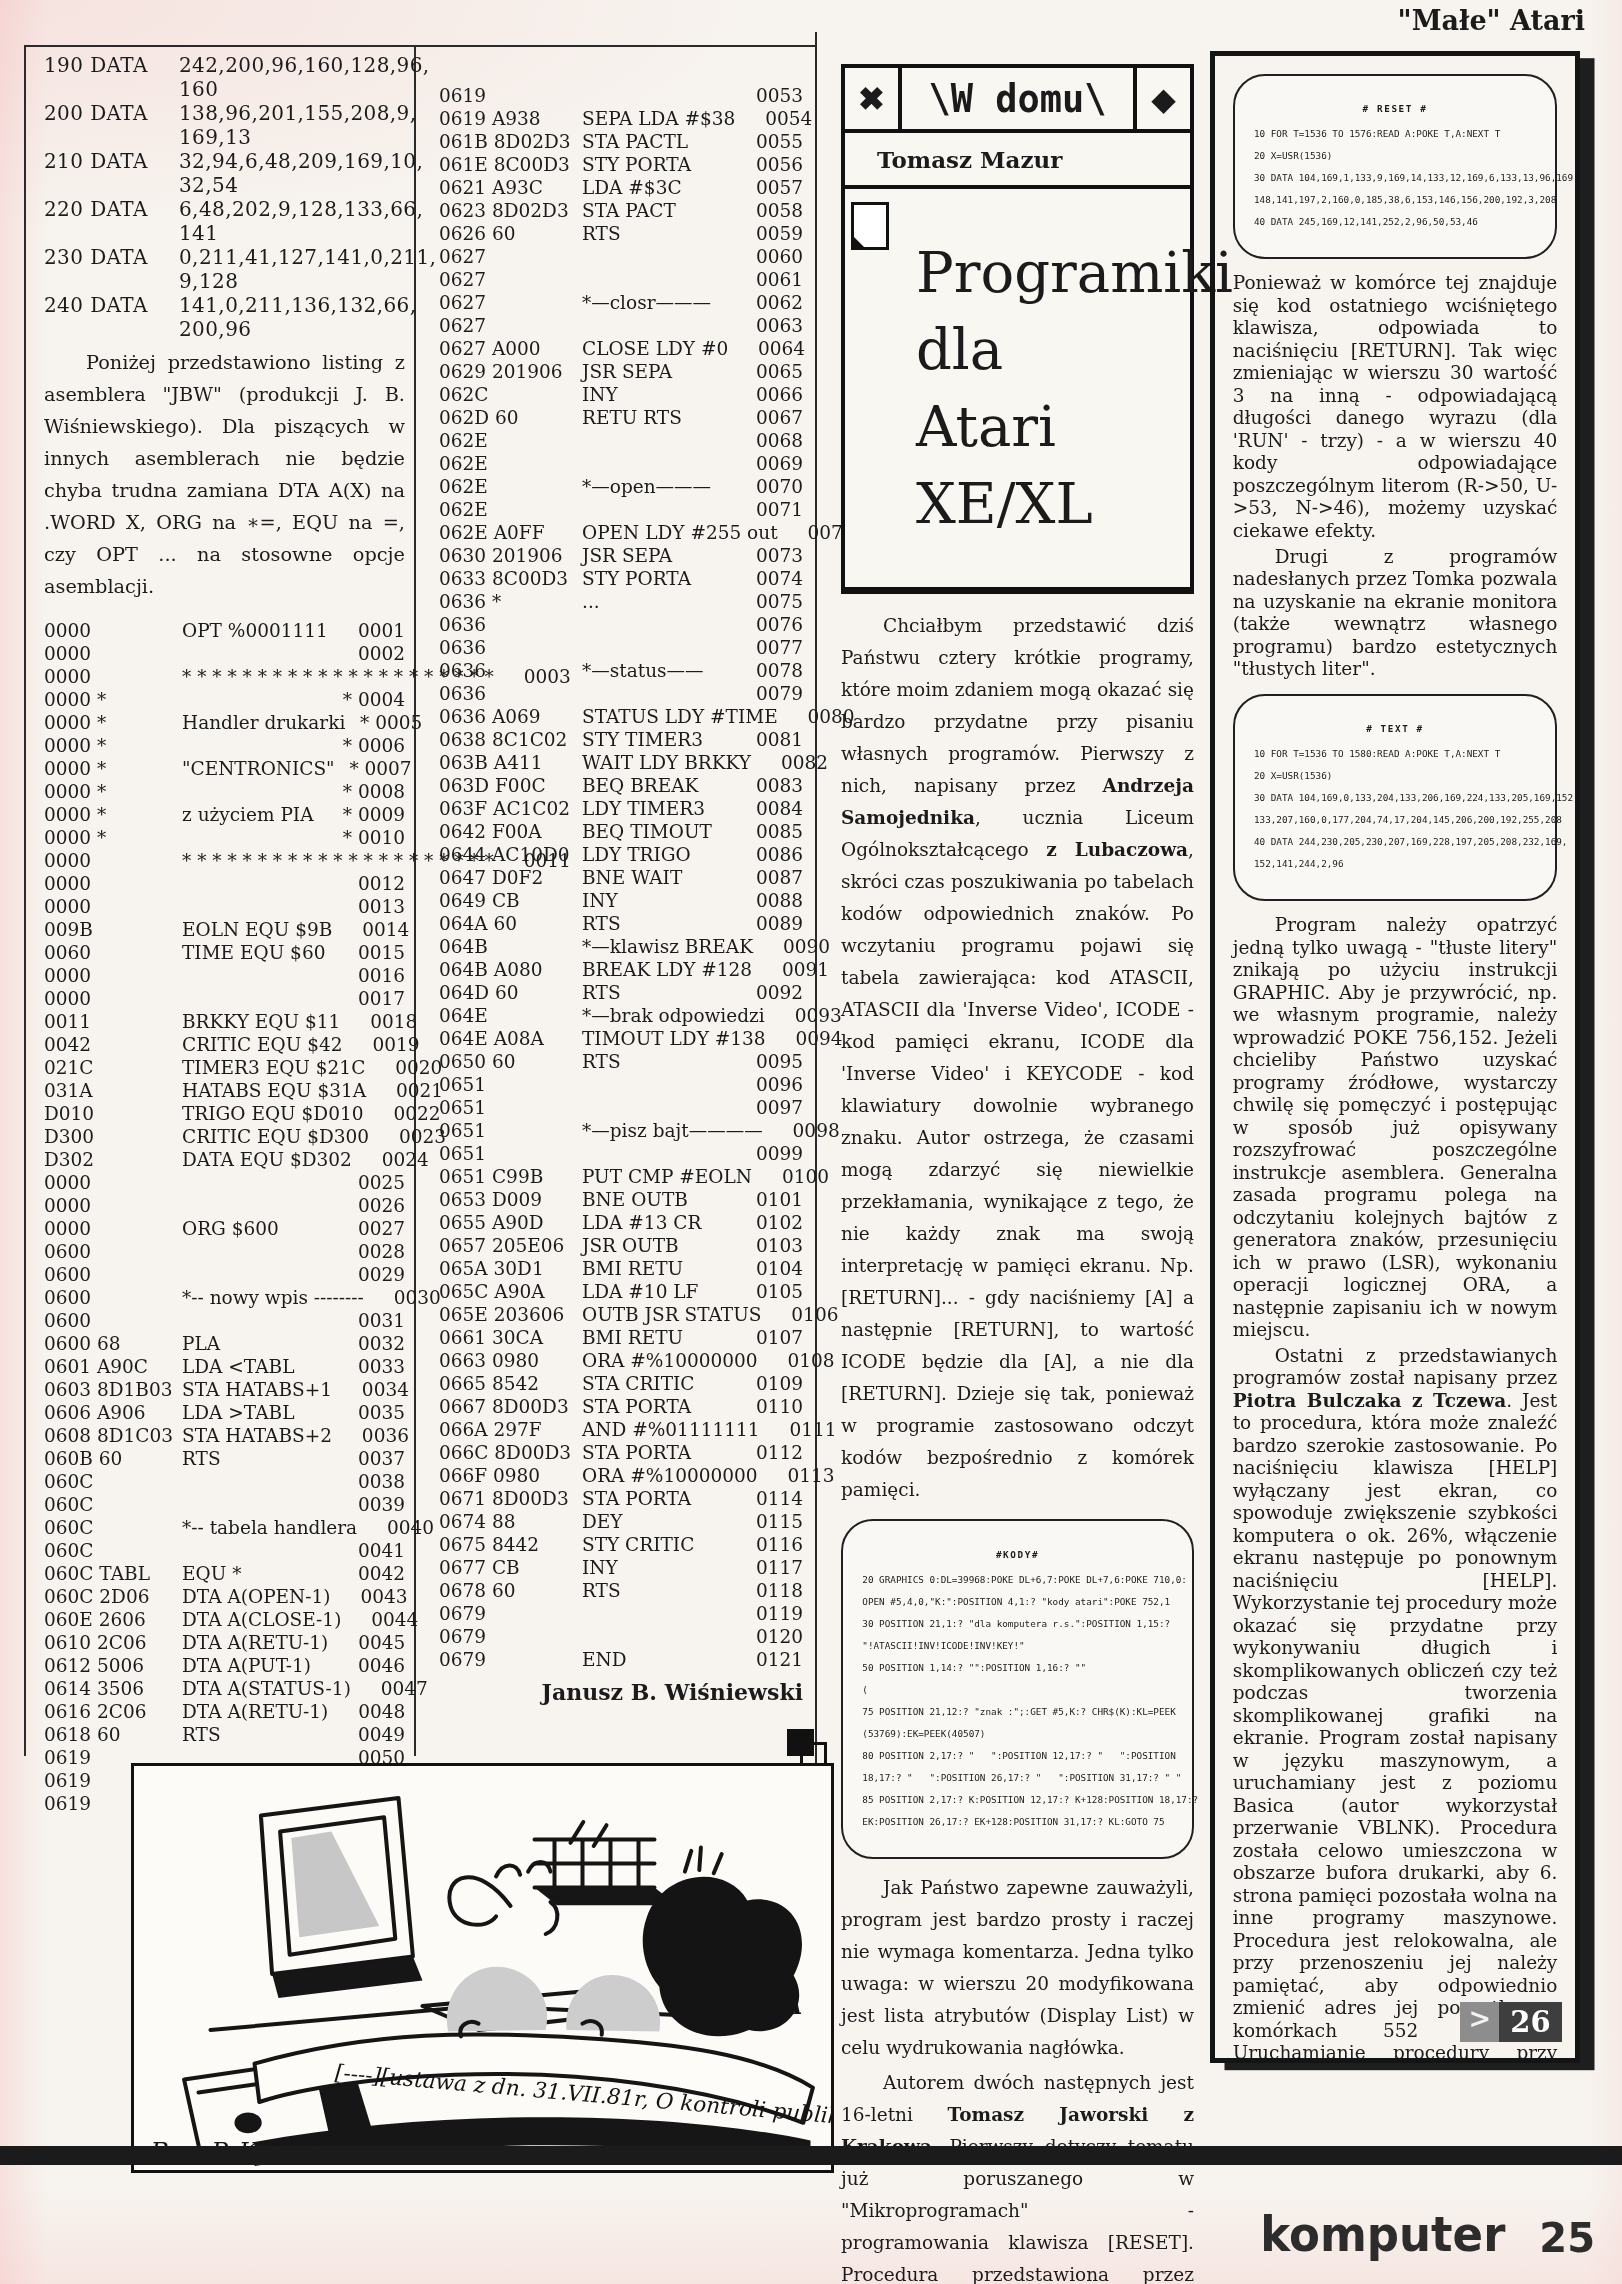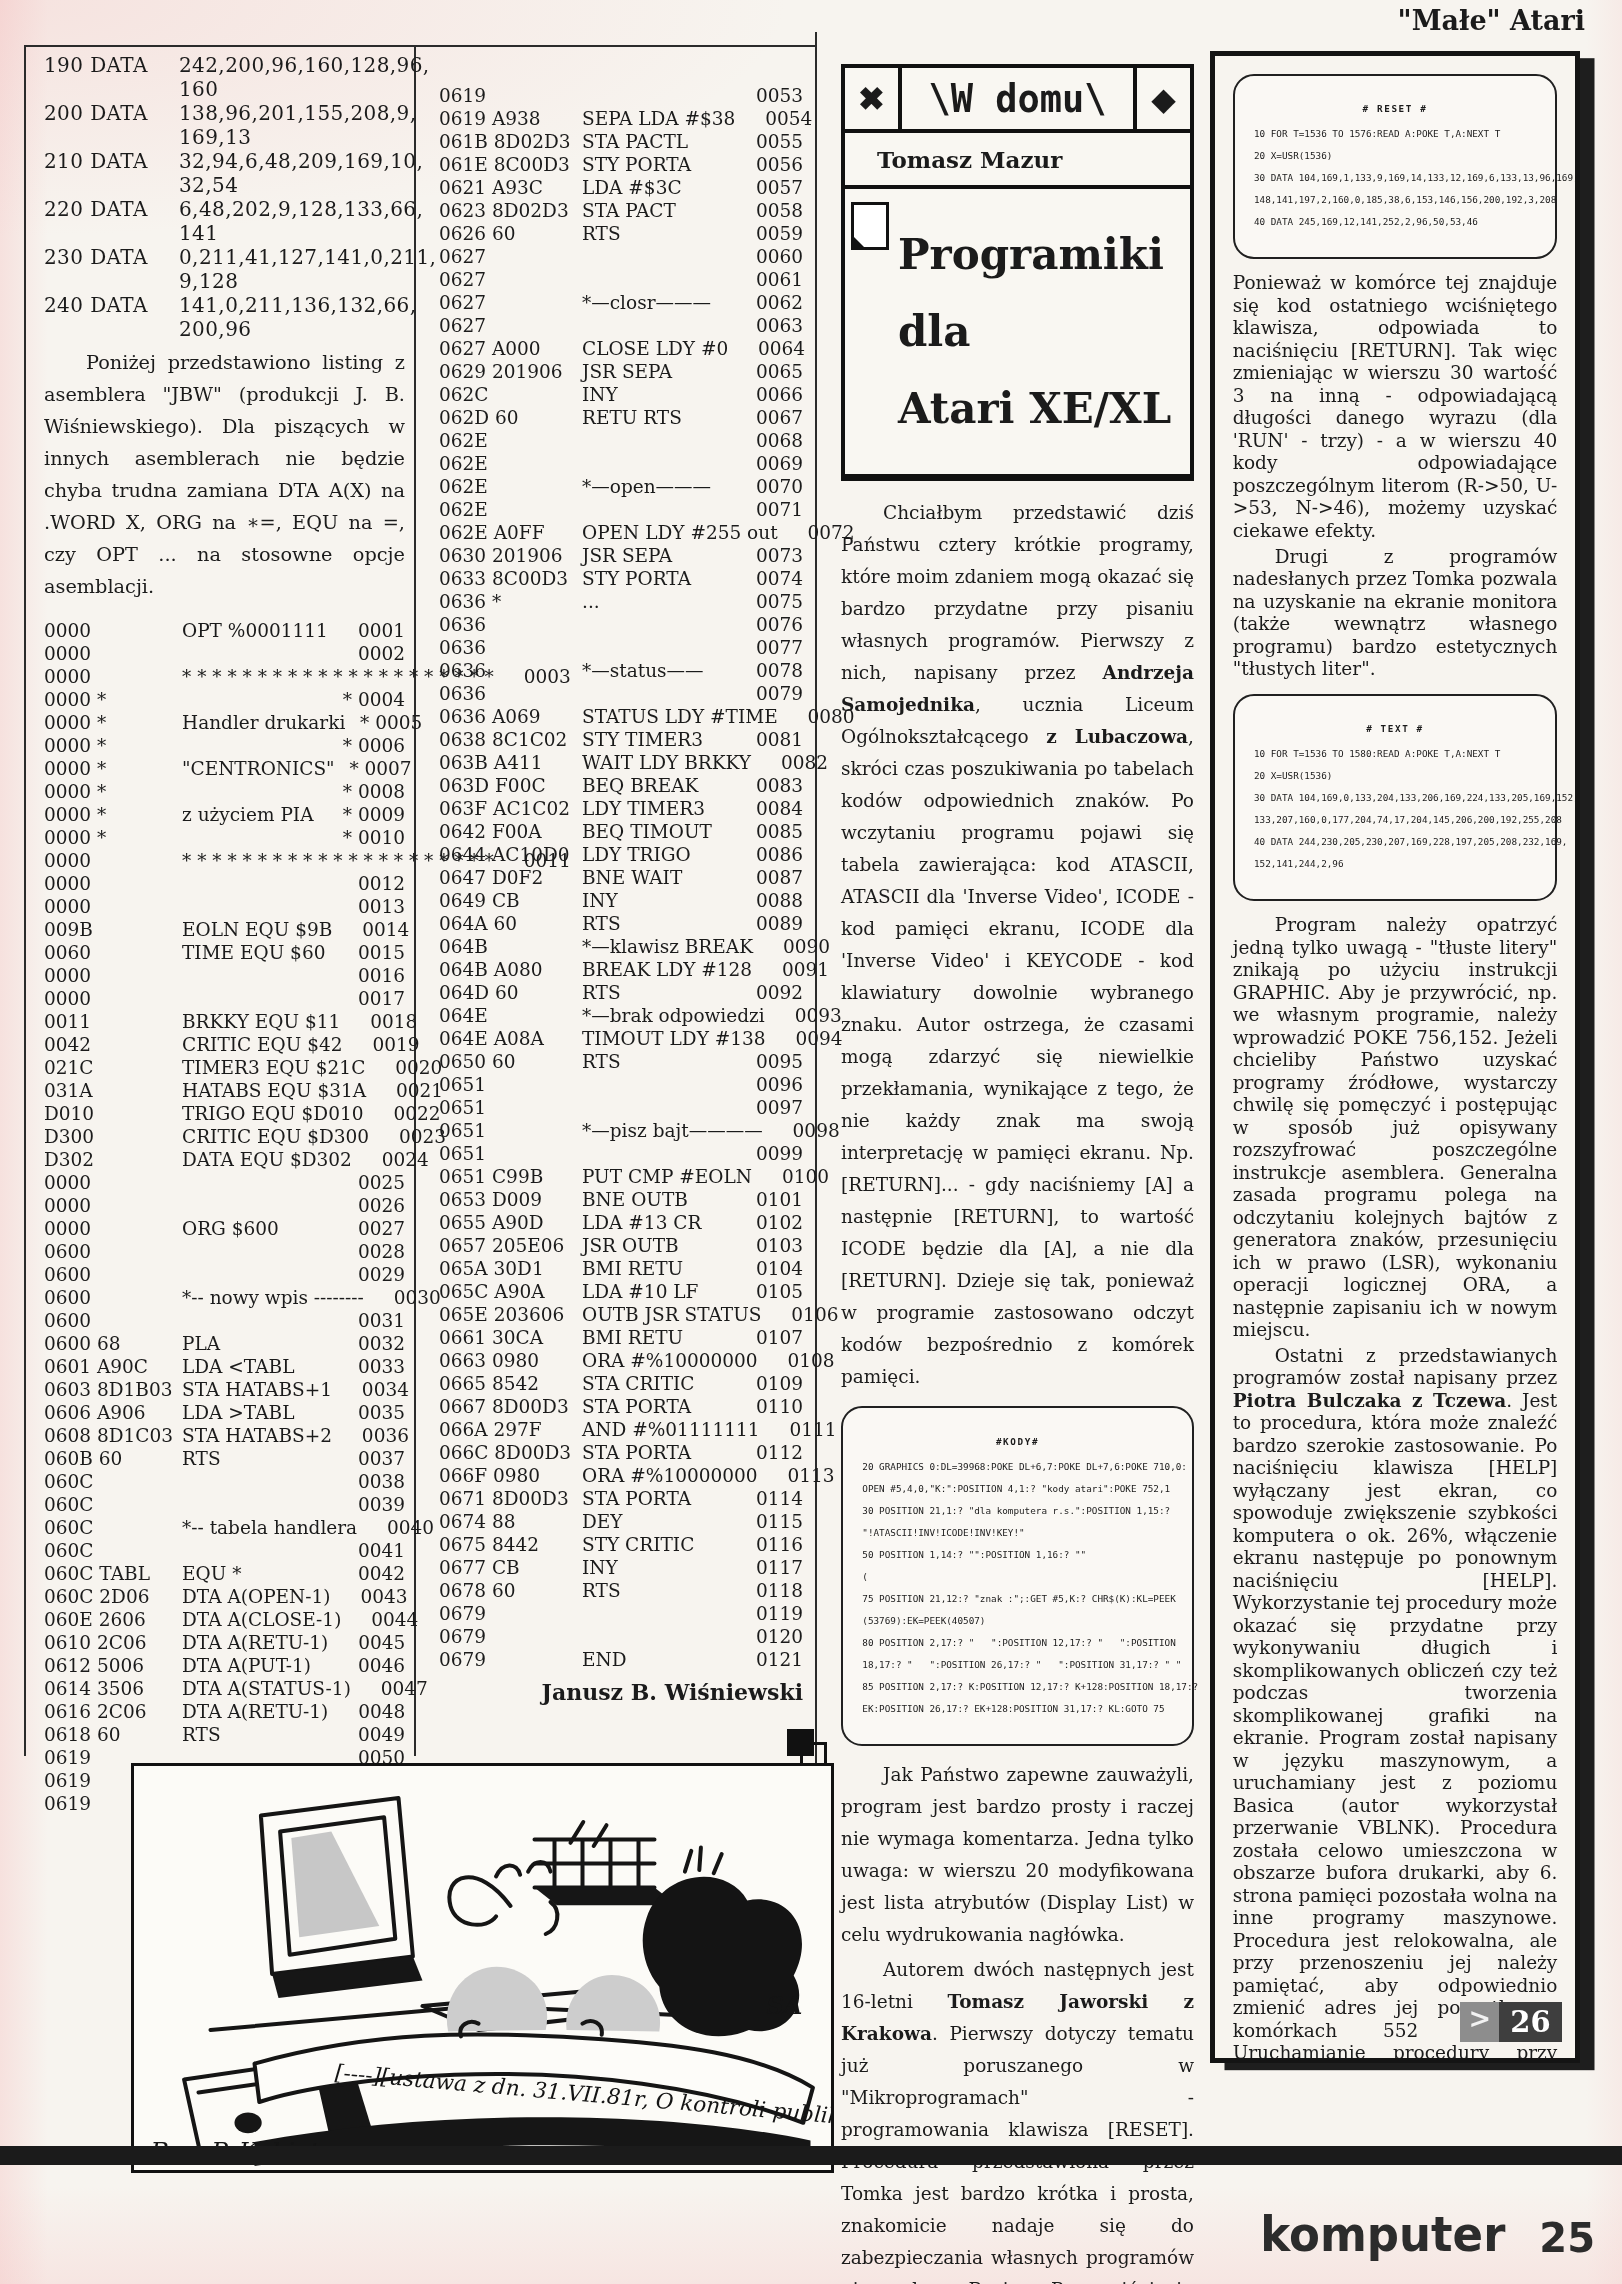--- a/index.html
+++ b/index.html
@@ -39,26 +39,26 @@
   .wdomu{border:4px solid #111;border-bottom-width:7.2px;background:#f9f7f2;}
   .wd-bar{display:flex;height:61px;border-bottom:4px solid #111;}
   .wd-icon{width:53px;display:flex;align-items:center;justify-content:center;font-size:32px;font-weight:bold;}
   .wd-icon.l{border-right:4px solid #111;}
   .wd-icon.r{border-left:4px solid #111;}
   .wd-title{flex:1;display:flex;align-items:center;justify-content:center;
      font-family:"DejaVu Sans Mono",monospace;font-weight:bold;font-size:37px;transform:scaleY(1.05);}
   .wd-author{height:52px;display:flex;align-items:center;padding-left:32px;border-bottom:4px solid #111;
      font-weight:bold;font-size:23px;}
   .wd-main{position:relative;padding:27px 8px 27px 53px;}
-  .wd-main h1{margin:0;font-size:42px;line-height:77px;font-weight:bold;}
+  .wd-main h1{margin:18px;font-size:56px;line-height:77px;font-weight:normal;}
   .curl{position:absolute;left:6.4px;top:13px;width:32px;height:42px;border:3.2px solid #111;background:#fff;}
   .curl::after{content:"";position:absolute;left:-3.2px;bottom:-3.2px;width:0;height:0;
      border-bottom:16px solid #111;border-right:16px solid transparent;}
   
-  .codebox{border:2.4px solid #202020;border-radius:21px;padding:22.5px 19.3px 24px 19.3px;margin:13px 0;background:rgba(252,250,246,.6);}
+  .codebox{border:2.4px solid #202020;border-radius:32px;padding:22.5px 19.3px 24px 19.3px;margin:13px 0;background:rgba(252,250,246,.6);}
   .mono{font-family:"DejaVu Sans Mono",monospace;font-size:9.3px;line-height:22px;white-space:pre;}
   .mtitle{text-align:center;font-weight:bold;letter-spacing:1.6px;margin-bottom:3.2px;}
   
   .frame{position:absolute;left:1210px;top:51px;width:370px;height:2012px;box-sizing:border-box;
      border:5.6px solid #141414;box-shadow:14.5px 7.2px 0 #1e1e1e;padding:14.5px 17.7px;overflow:hidden;}
   .frame .body{font-size:18.5px;line-height:22.5px;}
   .headline{position:absolute;top:4.8px;right:37px;font-weight:bold;font-size:27px;}
   .badge{position:absolute;right:13px;bottom:16px;display:flex;align-items:stretch;background:#8d8d8d;}
   .badge .gt{color:#f2f2f2;font-size:27px;font-weight:bold;padding:1.6px 8px;font-style:italic;}
   .badge .pg{background:#3e3e3e;color:#fff;font-size:29px;font-weight:bold;padding:3.2px 11.3px;}

